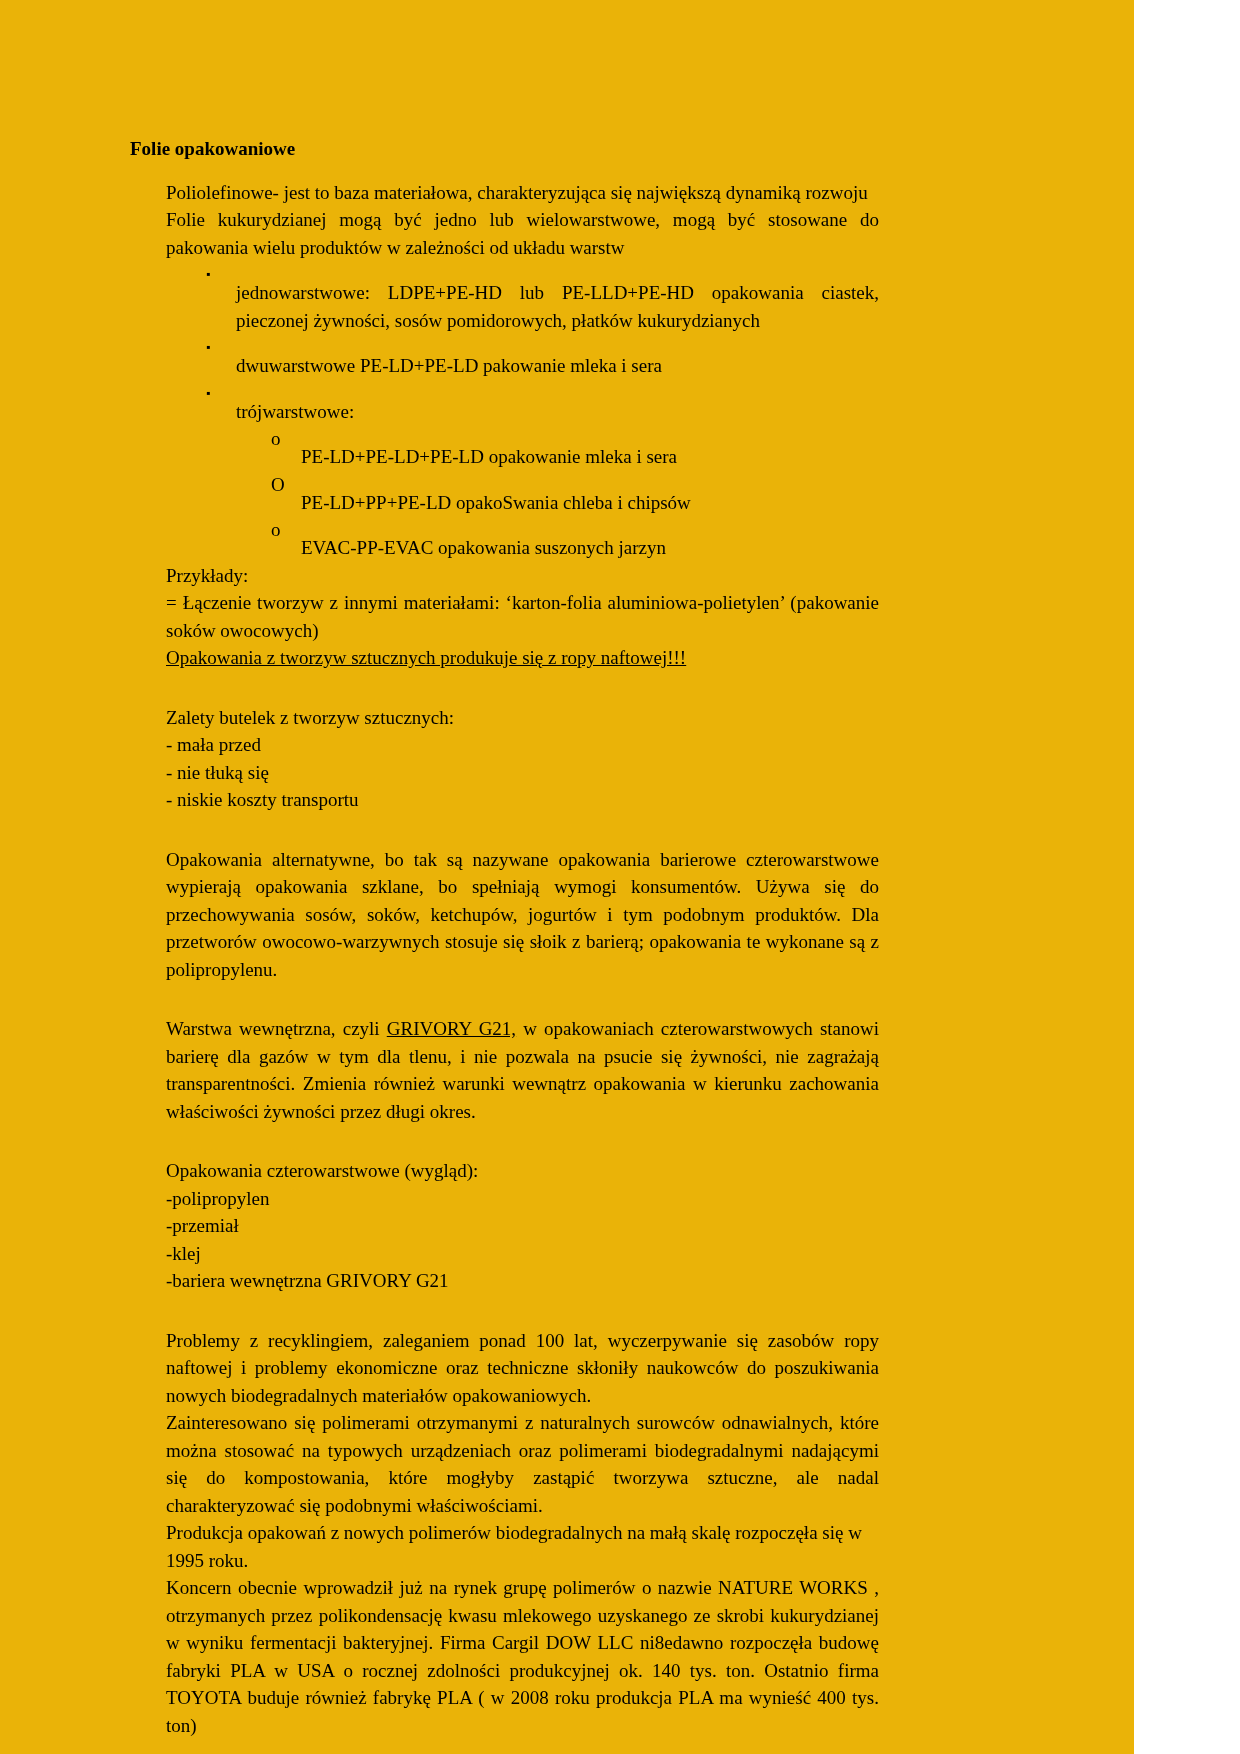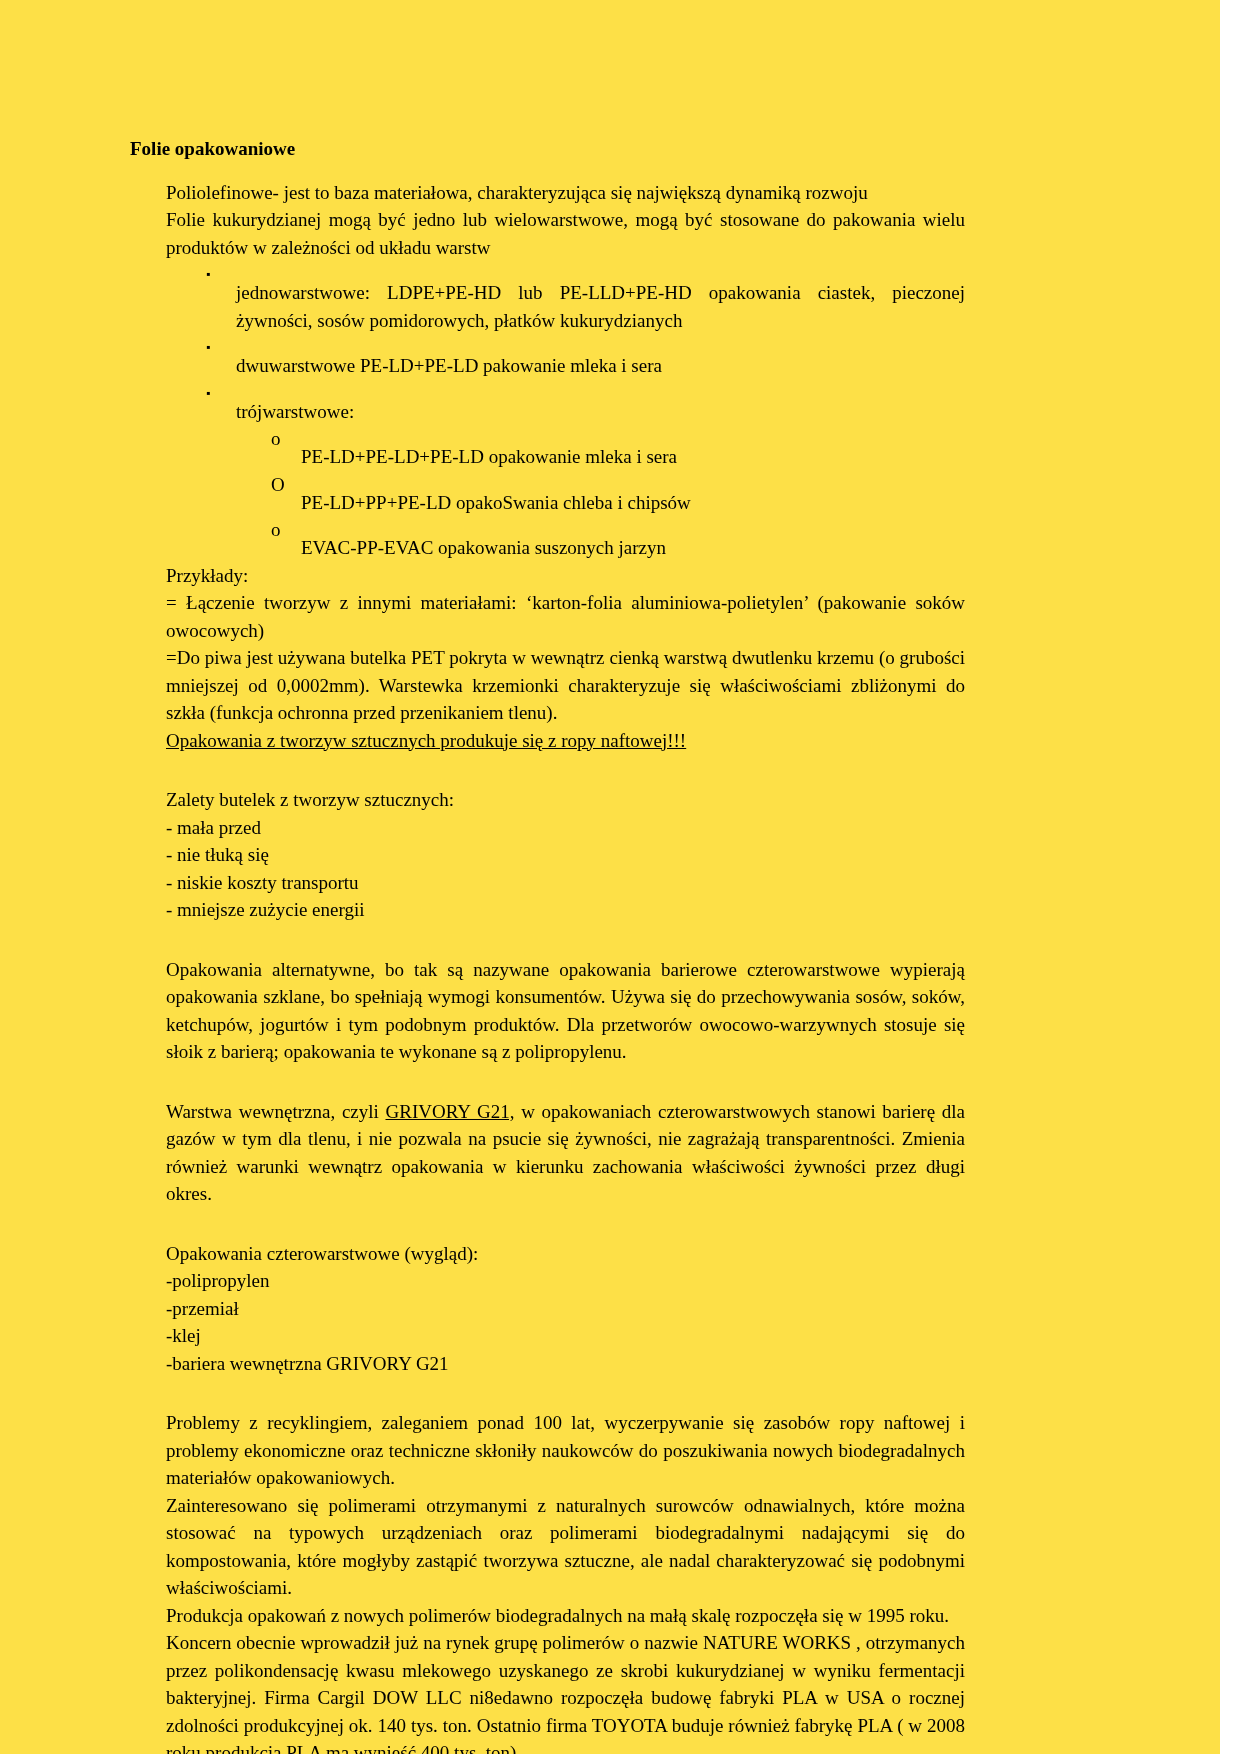--- a/index.html
+++ b/index.html
@@ -3,22 +3,22 @@
 <meta charset="utf-8">
 <style>
   * { margin:0; padding:0; box-sizing:border-box; }
   html, body { background:#ffffff; }
   body {
     width:1240px; height:1754px;
     font-family:"Liberation Serif", "DejaVu Serif", serif;
     color:#000;
   }
   .page {
-    width:1220px; height:1754px;
-    background:#fde047;
+    width:1134px; height:1754px;
+    background:#eab308;
     padding:135px 255px 60px 130px;
     overflow:hidden;
   }
   .title {
     font-size:19px; font-weight:bold; line-height:27.5px;
   }
   .content {
     margin-top:16px; margin-left:36px;
     font-size:19px; line-height:27.5px;
   }
@@ -65,28 +65,26 @@
       <span class="marker">O</span>
       <div class="li-text">PE-LD+PP+PE-LD opakoSwania chleba i chipsów</div>
     </div>
     <div class="li2">
       <span class="marker">o</span>
       <div class="li-text">EVAC-PP-EVAC opakowania suszonych jarzyn</div>
     </div>
 
     <div class="line">Przykłady:</div>
     <div class="just">= Łączenie tworzyw z innymi materiałami: ‘karton-folia aluminiowa-polietylen’ (pakowanie soków owocowych)</div>
-    <div class="just">=Do piwa jest używana butelka PET pokryta w wewnątrz cienką warstwą dwutlenku krzemu (o grubości mniejszej od 0,0002mm). Warstewka krzemionki charakteryzuje się właściwościami zbliżonymi do szkła (funkcja ochronna przed przenikaniem tlenu).</div>
     <div class="line u">Opakowania z tworzyw sztucznych produkuje się z ropy naftowej!!!</div>
 
     <div class="line gap">Zalety butelek z tworzyw sztucznych:</div>
     <div class="line">- mała przed</div>
     <div class="line">- nie tłuką się</div>
     <div class="line">- niskie koszty transportu</div>
-    <div class="line">- mniejsze zużycie energii</div>
 
     <div class="just gap">Opakowania alternatywne, bo tak są nazywane opakowania barierowe czterowarstwowe wypierają opakowania szklane, bo spełniają wymogi konsumentów. Używa się do przechowywania sosów, soków, ketchupów, jogurtów i tym podobnym produktów. Dla przetworów owocowo-warzywnych stosuje się słoik z barierą; opakowania te wykonane są z polipropylenu.</div>
 
     <div class="just gap"><span>Warstwa wewnętrzna, czyli </span><span class="u">GRIVORY G21,</span><span>  w opakowaniach czterowarstwowych stanowi barierę dla gazów w tym dla tlenu, i nie pozwala na psucie się żywności, nie zagrażają transparentności. Zmienia również warunki wewnątrz opakowania w kierunku zachowania właściwości żywności przez długi okres.</span></div>
 
     <div class="line gap">Opakowania czterowarstwowe (wygląd):</div>
     <div class="line">-polipropylen</div>
     <div class="line">-przemiał</div>
     <div class="line">-klej</div>
     <div class="line">-bariera wewnętrzna GRIVORY G21</div>

